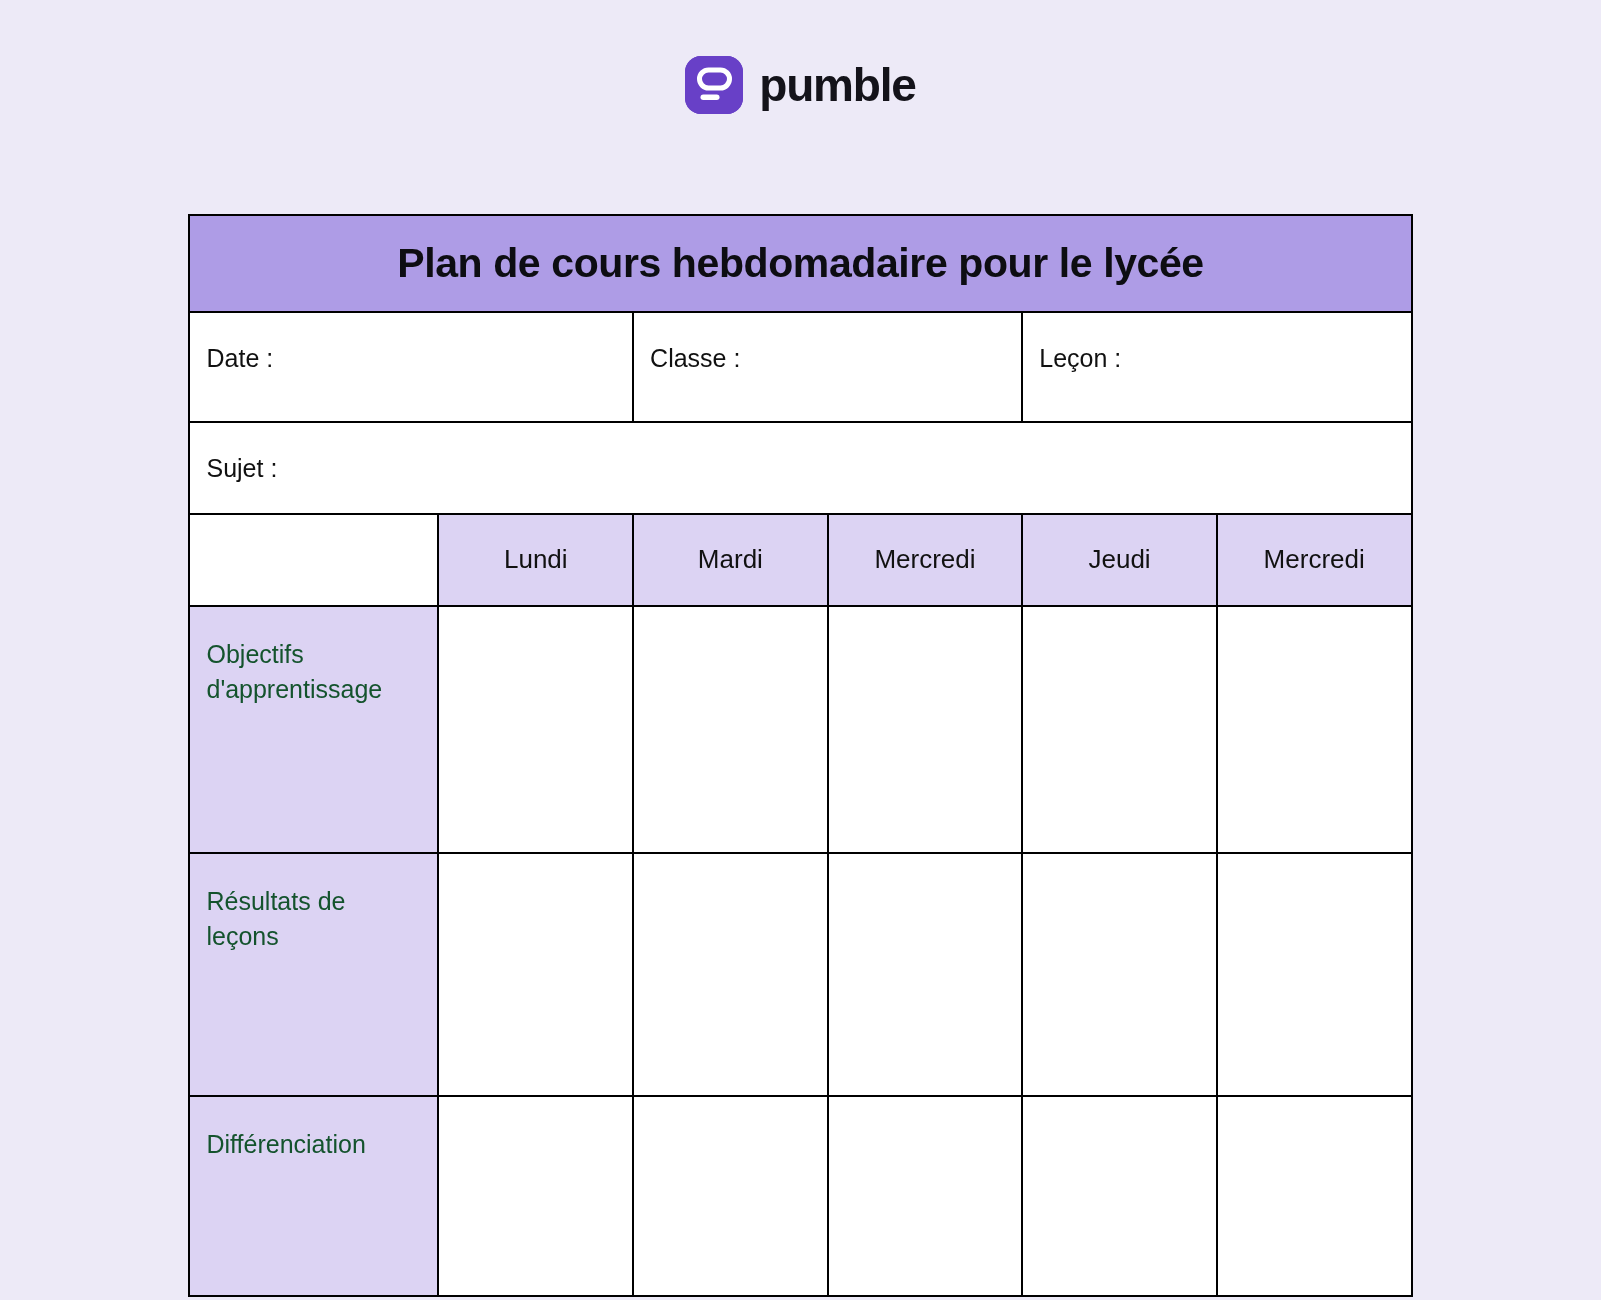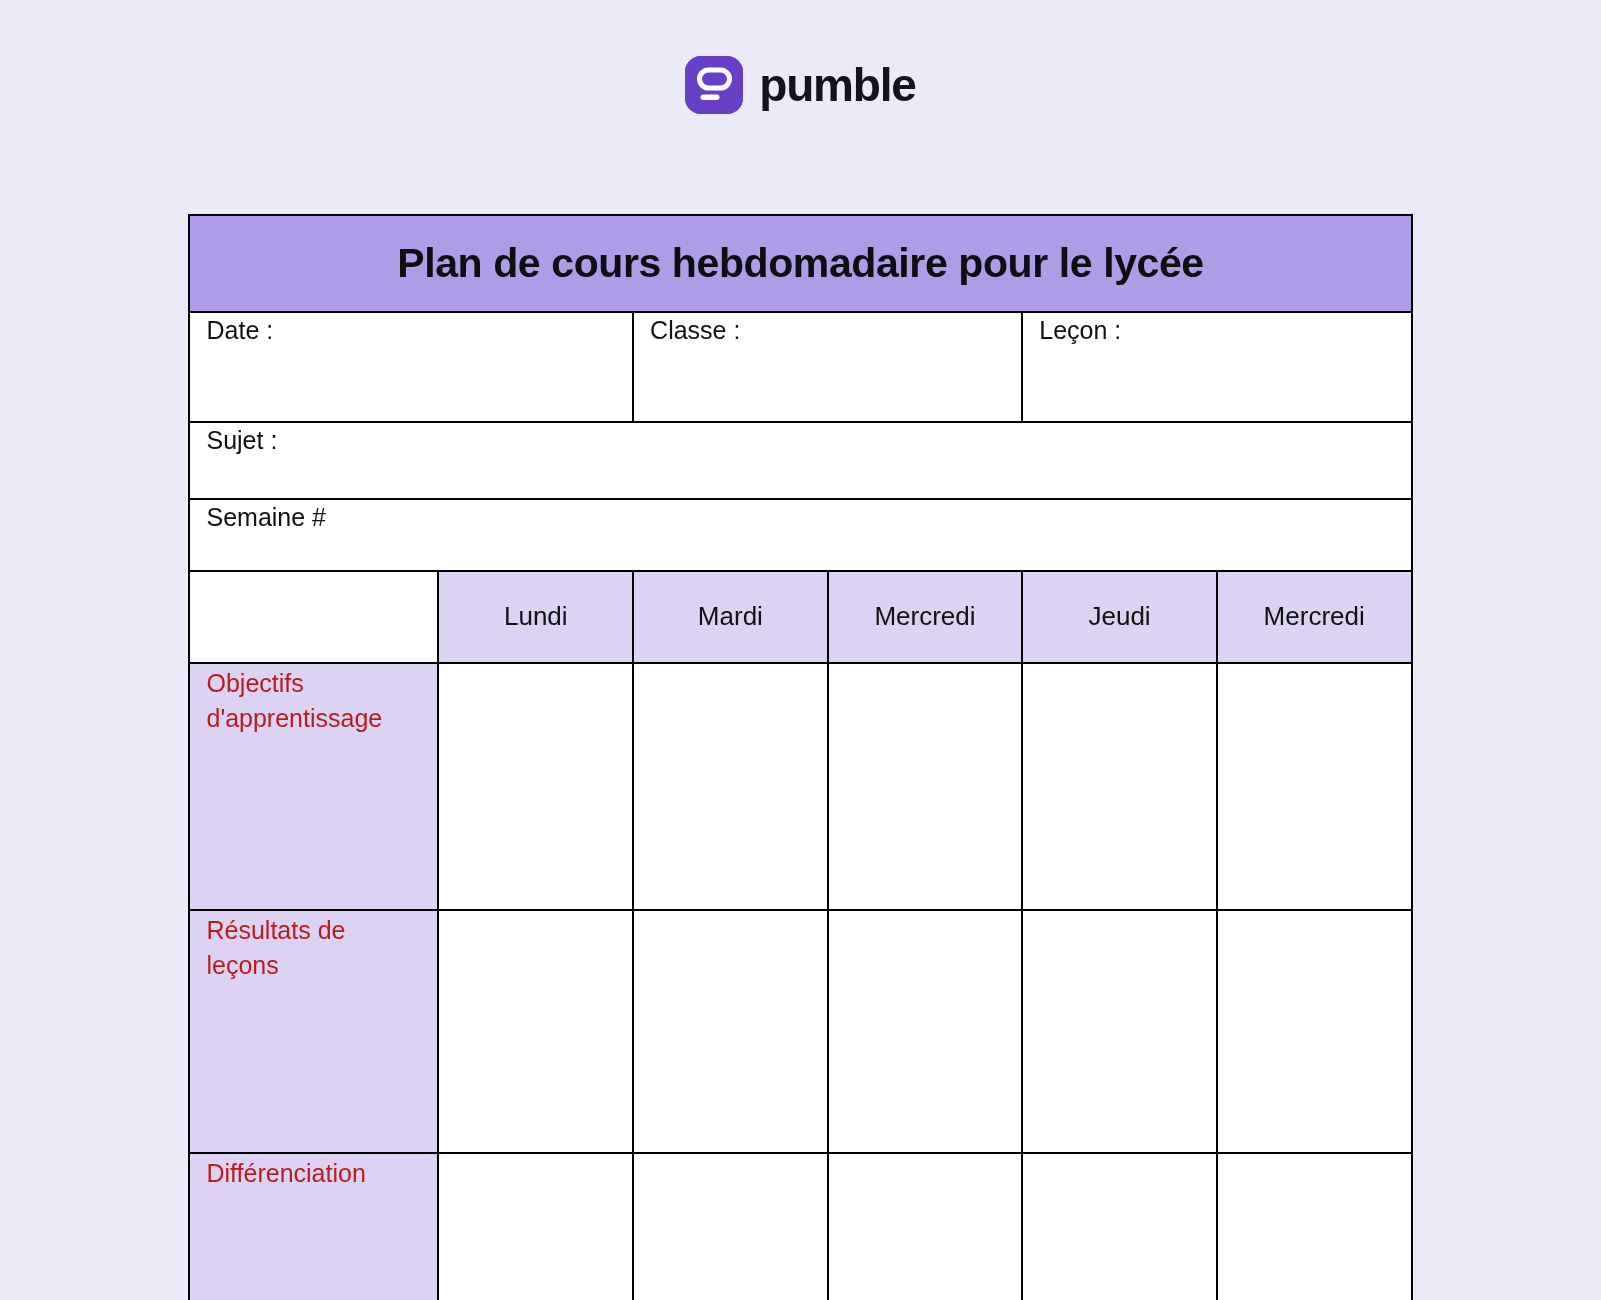--- a/index.html
+++ b/index.html
@@ -64,21 +64,21 @@
     table-layout: fixed;
     background: #ffffff;
   }
 
   .sheet td, .sheet th {
     border: 2px solid #000000;
     background: #ffffff;
     vertical-align: top;
     text-align: left;
     font-weight: 400;
-    padding: 2px 16px;
+    padding: 30px 16px;
   }
 
   .title-cell {
     background: #ae9ce6 !important;
     text-align: center !important;
     vertical-align: middle !important;
     height: 97px;
     padding: 4px 12px !important;
   }
 
@@ -122,21 +122,21 @@
   }
 
   .rowlabel-cell {
     background: #dcd3f3 !important;
     vertical-align: top !important;
   }
 
   .rowlabel-text {
     font-size: 25px;
     line-height: 1.38;
-    color: #b91c1c;
+    color: #14532d;
   }
 
   .row-objectifs td { height: 247px; }
   .row-resultats td { height: 243px; }
   .row-diff td { height: 200px; }
 
   
   col.c-label { width: 249px; }
   col.c-day   { width: 194.6px; }
 </style>
@@ -185,25 +185,20 @@
           <span class="field-label">Leçon :</span>
         </td>
       </tr>
 
       <tr class="row-sujet">
         <td colspan="6">
           <span class="field-label">Sujet :</span>
         </td>
       </tr>
 
-      <tr class="row-semaine">
-        <td colspan="6">
-          <span class="field-label">Semaine #</span>
-        </td>
-      </tr>
 
       <tr>
         <td class="corner-cell">
           <span></span>
         </td>
         <td class="day-head">
           <span class="day-head-text">Lundi</span>
         </td>
         <td class="day-head">
           <span class="day-head-text">Mardi</span>

